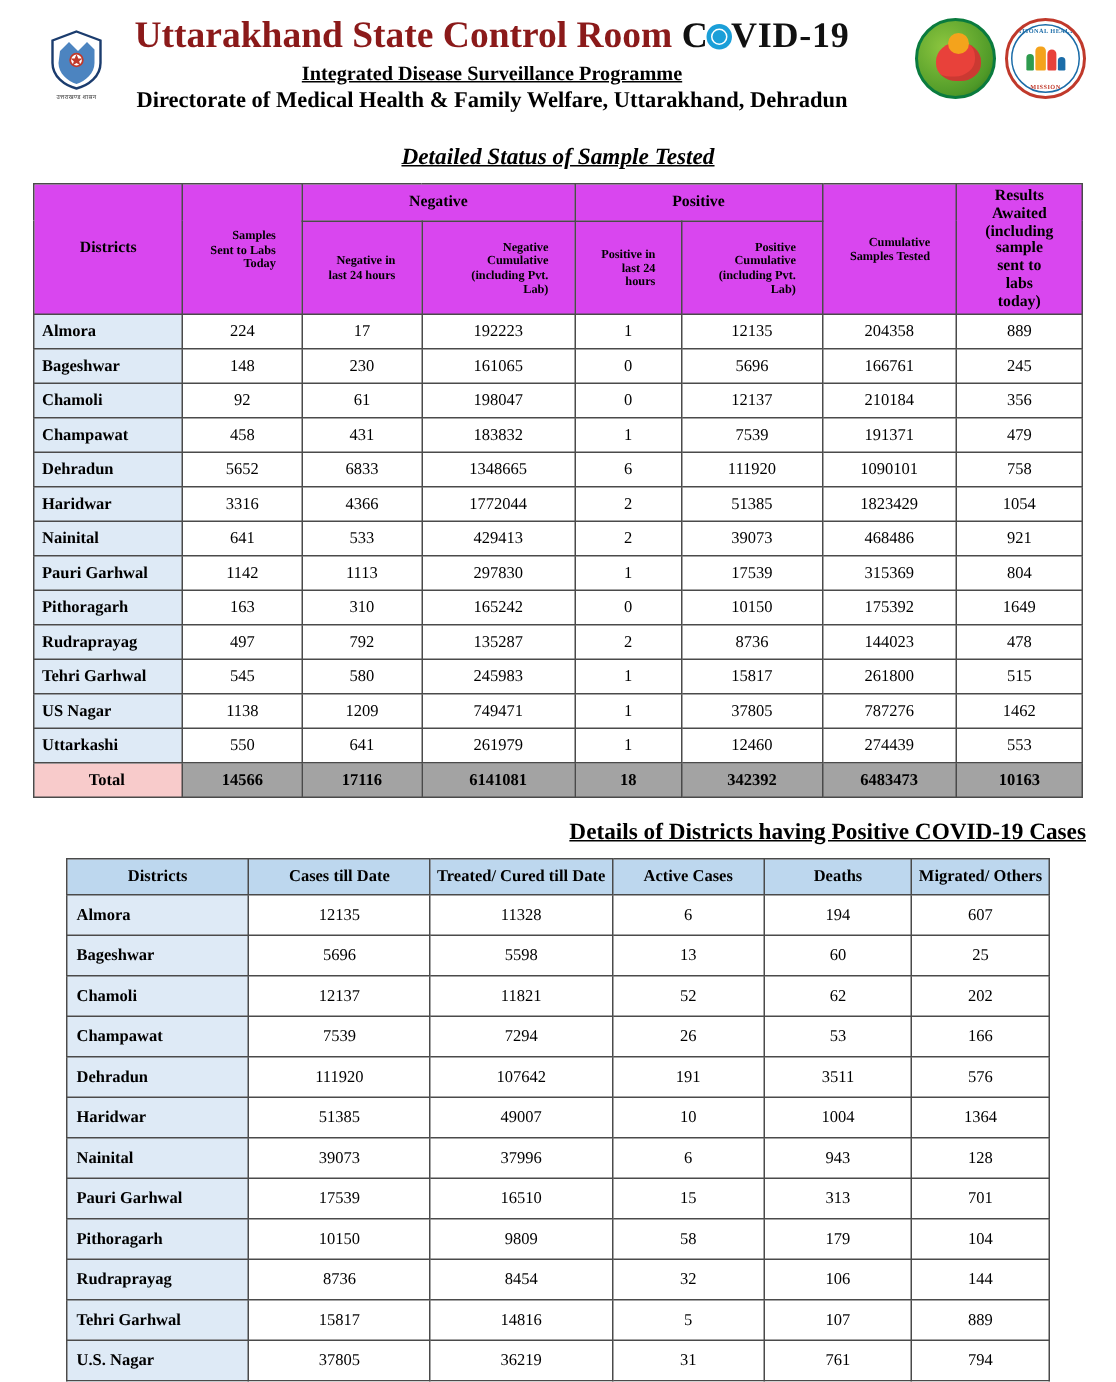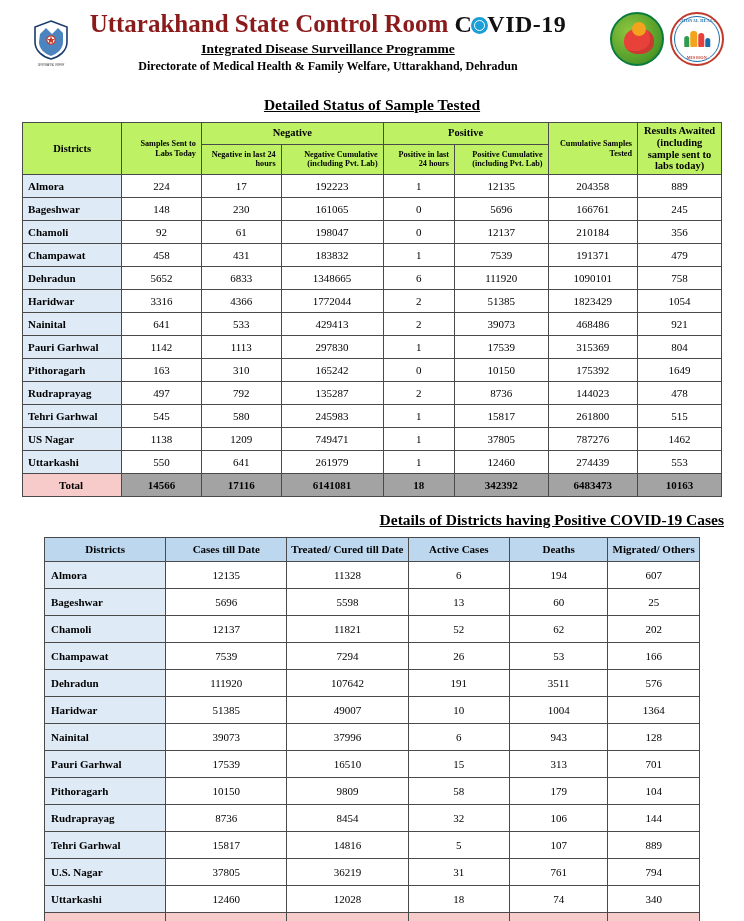--- a/index.html
+++ b/index.html
@@ -89,21 +89,21 @@
     box-sizing: border-box;
   }
   .title-sub1 {
     font-weight: bold;
     font-size: 13.5px;
     margin-top: 3px;
     text-decoration: underline;
   }
   .title-sub2 {
     font-weight: bold;
-    font-size: 12px;
+    font-size: 15px;
     margin-top: 2px;
   }
   .header-right {
     flex: 0 0 150px;
     display: flex;
     align-items: flex-start;
     justify-content: flex-end;
     gap: 6px;
     padding-top: 4px;
   }
@@ -176,20 +176,21 @@
   .nhm-fig.c { background:#2e9b4e; height: 11px; width:5px;}
   .nhm-fig.d { background:#1b6ca8; height: 9px; width:4.5px;}
 
   
   .section-title {
     text-align: center;
     font-weight: bold;
     font-size: 15.5px;
     text-decoration: underline;
     margin: 10px 0 8px 0;
+    font-style: italic;
   }
   .section-title-2 {
     text-align: right;
     font-weight: bold;
     font-size: 15.5px;
     text-decoration: underline;
     margin: 14px 0 8px 0;
   }
 
   
@@ -197,25 +198,25 @@
     border-collapse: collapse;
     width: 100%;
     table-layout: fixed;
   }
   table td, table th {
     border: 1px solid #4a4a4a;
     text-align: center;
     vertical-align: middle;
   }
   .t1 th {
-    background: #bef264;
+    background: #d946ef;
     font-weight: bold;
     font-size: 10.5px;
     line-height: 1.12;
-    padding: 2px 5px;
+    padding: 2px 17px;
     font-family: "Liberation Serif", serif;
   }
   .t1 th.small {
     font-size: 8.2px;
     font-weight: bold;
     text-align: right;
   }
   .t1 td {
     font-size: 11px;
     padding: 1.5px 2px;

